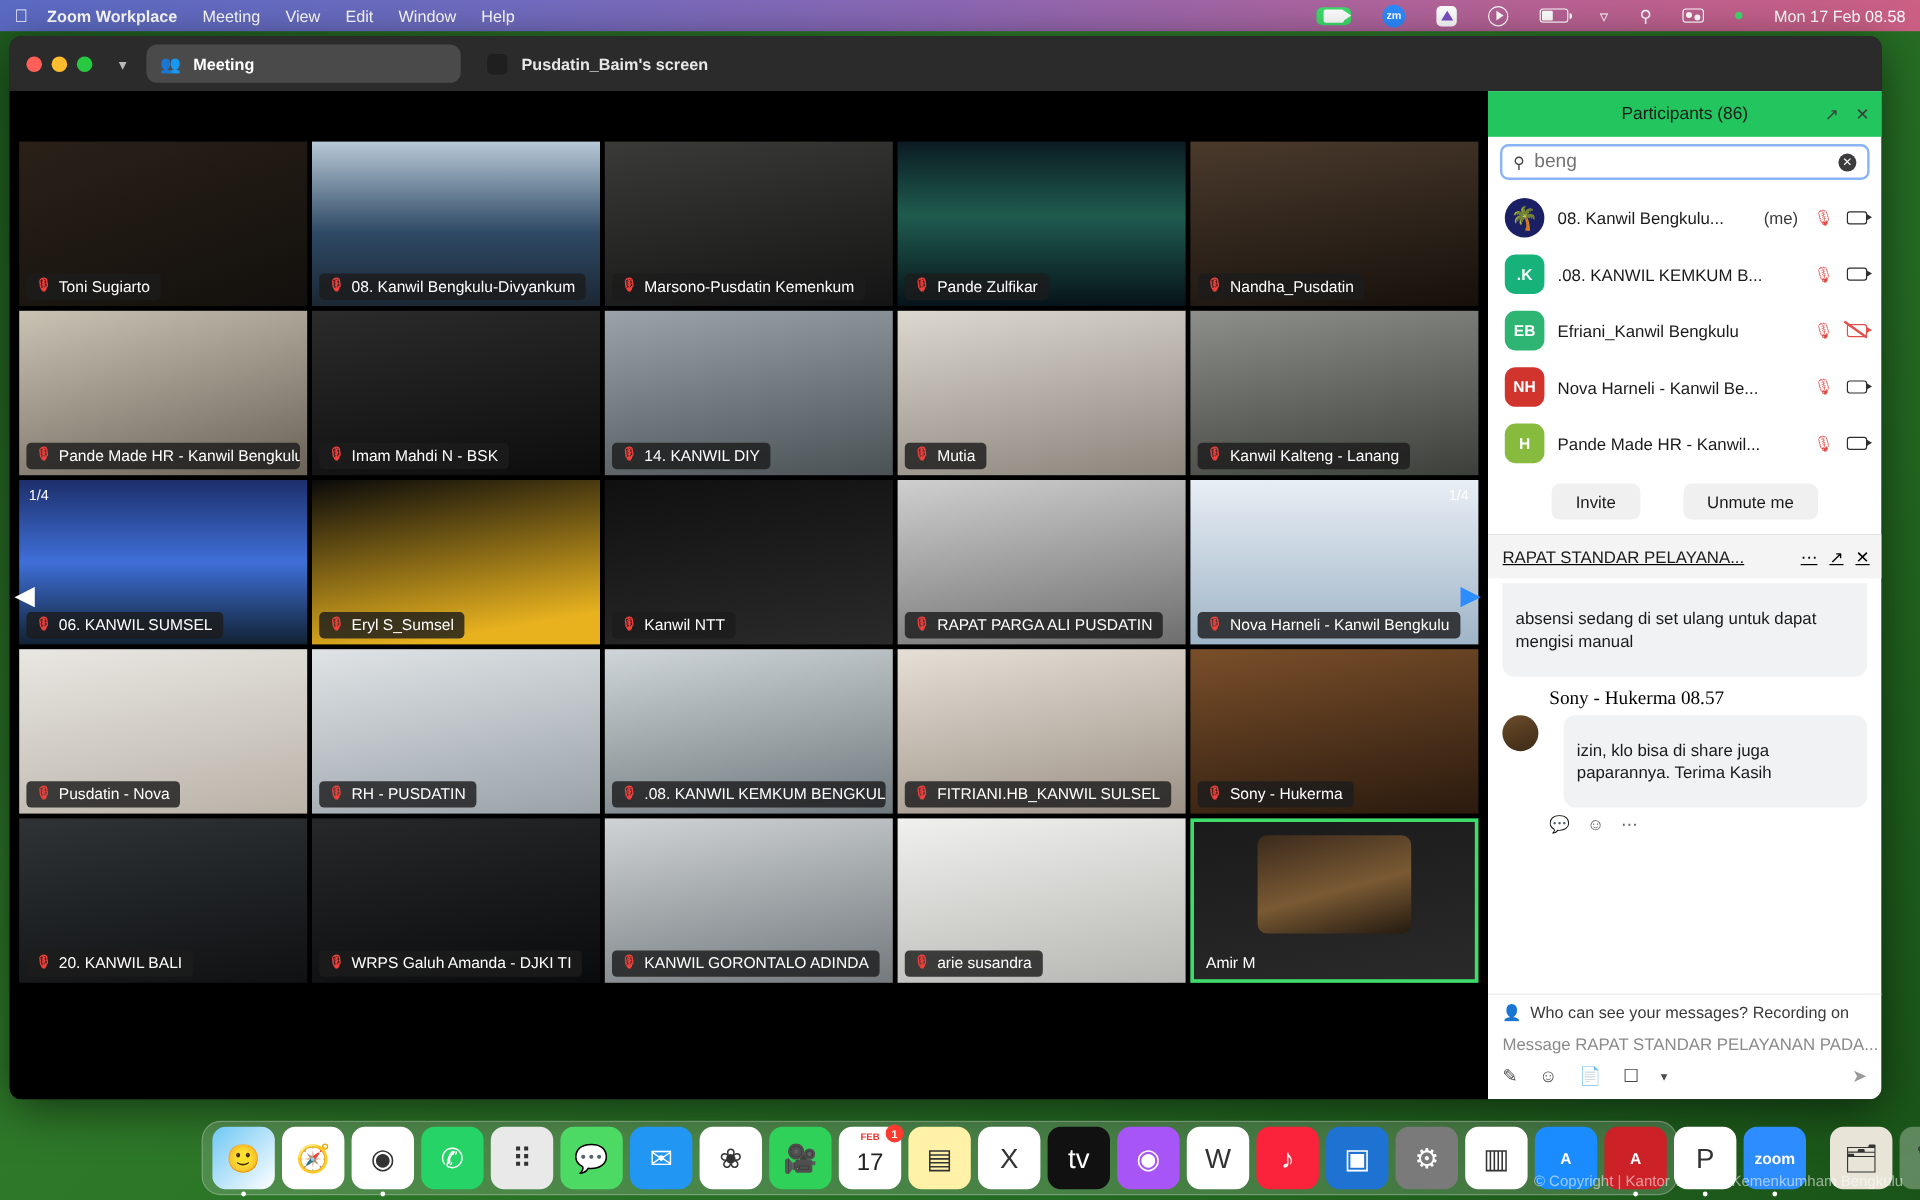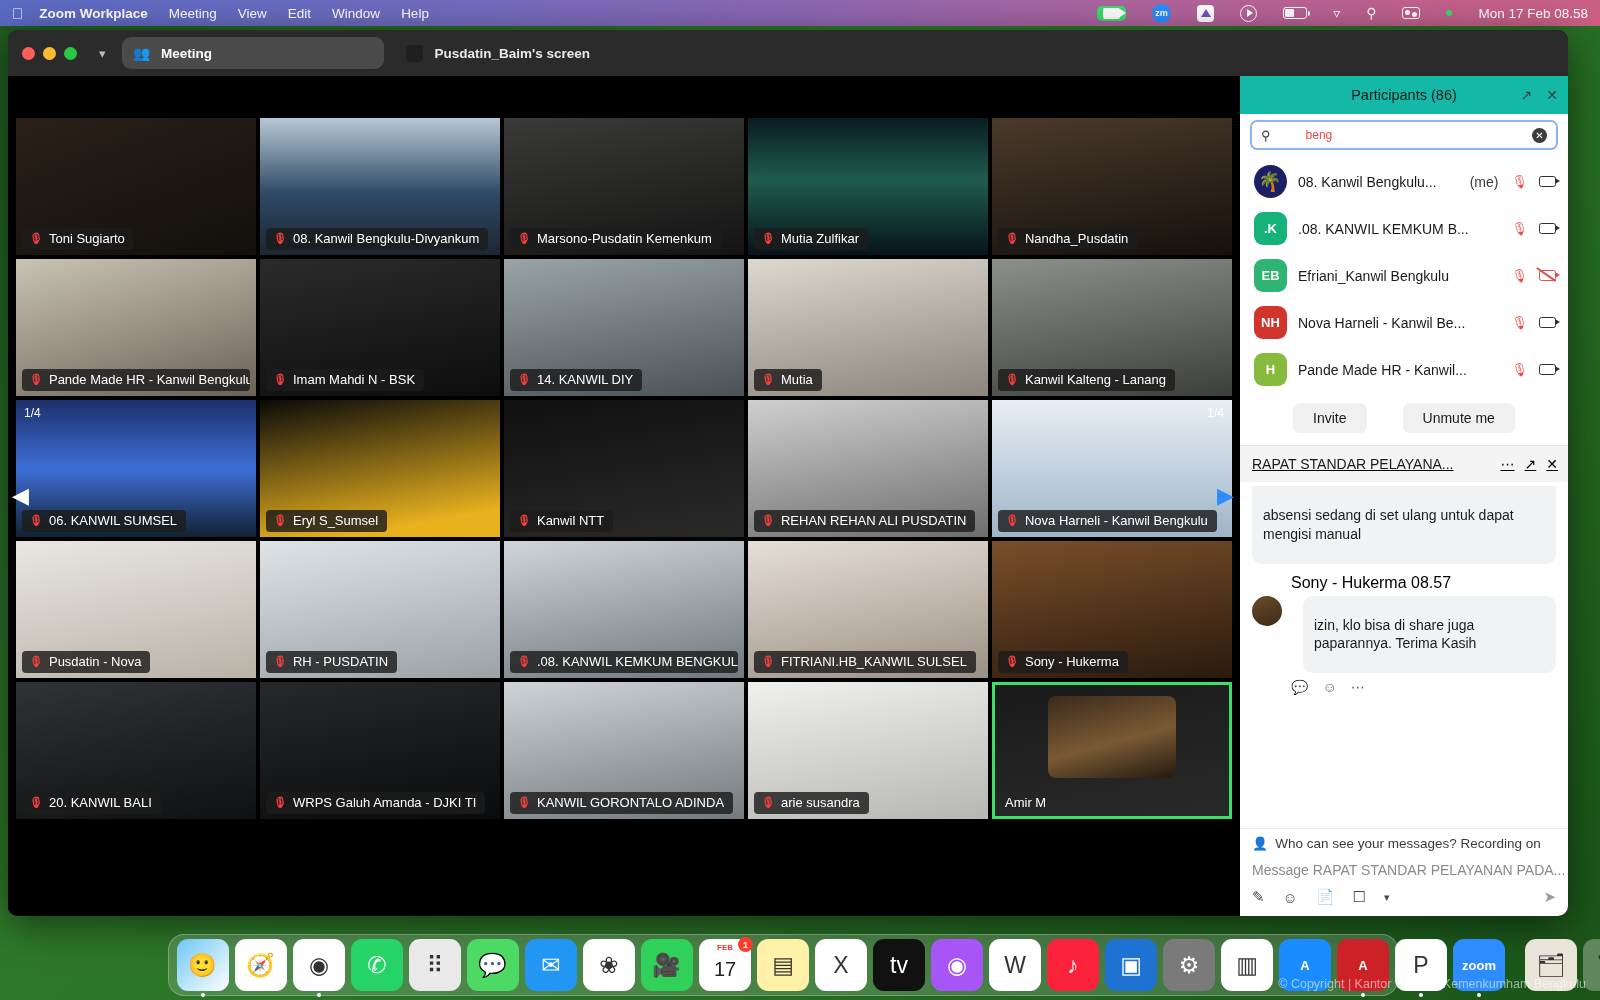--- a/index.html
+++ b/index.html
@@ -89,30 +89,30 @@
   .tile.self{ outline:3px solid #3ddc6b; outline-offset:-3px;}
   .tile .namebar.plain{ background:transparent; }
   .pager{position:absolute;top:50%;transform:translateY(-50%);color:#fff;font-size:22px;}
   .pager.l{left:4px;} .pager.r{right:6px;}
   .pagenum{position:absolute;left:8px;top:6px;color:#fff;font-size:12px;}
   .pagenum.r{left:auto;right:8px;}
 
   
   .rpanel{ width:328px; flex:0 0 328px; background:#fff; display:flex; flex-direction:column; min-height:0;}
   .rp-head{ height:38px; display:flex; align-items:center; justify-content:center; position:relative;
-     font-size:14.5px; color:#1a1a1a; background:#14b8a6;}
+     font-size:14.5px; color:#1a1a1a; background:#22c55e;}
   .rp-head .acts{position:absolute; right:10px; display:flex; gap:14px; color:#3c3c3c;}
   .icobtn{cursor:pointer; font-size:14px; line-height:1;}
   .searchwrap{ padding:6px 10px 8px;}
   .searchbox{
     height:30px; border:2px solid #8ab4f8; border-radius:7px; display:flex; align-items:center;
     padding:0 9px; gap:8px; background:#fff;
   }
   .searchbox .mag{color:#444;font-size:13px;}
-  .searchbox input{border:0;outline:0;flex:1;font-size:12px;font-family:"Liberation Sans",sans-serif;color:#ef4444;background:transparent;margin-left:27px;}
+  .searchbox input{border:0;outline:0;flex:1;font-size:16px;font-family:"Liberation Sans",sans-serif;color:#737373;background:transparent;}
   .clearx{width:15px;height:15px;border-radius:50%;background:#3c3c3c;color:#fff;font-size:10px;
      display:flex;align-items:center;justify-content:center;}
   .plist{ overflow:hidden; }
   .prow{ display:flex; align-items:center; gap:11px; padding:7px 12px 7px 14px;}
   .av{width:33px;height:33px;border-radius:9px;display:flex;align-items:center;justify-content:center;
       color:#fff;font-size:13px;font-weight:bold;flex:0 0 33px;}
   .av.logo{background:#1b1f63;border-radius:50%;position:relative;overflow:hidden;}
   .av.logo .tree{font-size:19px;color:#e9c93a;}
   .pname{flex:1;font-size:14px;color:#1a1a1a;white-space:nowrap;overflow:hidden;}
   .pme{font-size:14px;color:#3a3a3a;margin-right:2px;}
@@ -234,21 +234,21 @@
           </div>
           <div class="tile" style="background: linear-gradient(170deg, rgb(58, 58, 56), rgb(20, 20, 20));">
             <div class="namebar">
               <span class="mutemic" style="font-size: 11px;">🎙</span>
               <span>Marsono-Pusdatin Kemenkum</span>
             </div>
           </div>
           <div class="tile" style="background: linear-gradient(rgb(11, 27, 34) 0%, rgb(31, 92, 78) 45%, rgb(7, 19, 26) 100%);">
             <div class="namebar">
               <span class="mutemic" style="font-size: 11px;">🎙</span>
-              <span>Mutia Zulfikar</span>
+              <span>Pande Zulfikar</span>
             </div>
           </div>
           <div class="tile" style="background: linear-gradient(170deg, rgb(74, 58, 44), rgb(22, 16, 11));">
             <div class="namebar">
               <span class="mutemic" style="font-size: 11px;">🎙</span>
               <span>Nandha_Pusdatin</span>
             </div>
           </div>
           <div class="tile" style="background: linear-gradient(165deg, rgb(201, 195, 180), rgb(107, 98, 87));">
             <div class="namebar">
@@ -295,21 +295,21 @@
           </div>
           <div class="tile" style="background: linear-gradient(170deg, rgb(16, 16, 16), rgb(42, 42, 42));">
             <div class="namebar">
               <span class="mutemic" style="font-size: 11px;">🎙</span>
               <span>Kanwil NTT</span>
             </div>
           </div>
           <div class="tile" style="background: linear-gradient(170deg, rgb(207, 207, 207), rgb(110, 110, 110));">
             <div class="namebar">
               <span class="mutemic" style="font-size: 11px;">🎙</span>
-              <span>REHAN REHAN ALI PUSDATIN</span>
+              <span>RAPAT PARGA ALI PUSDATIN</span>
             </div>
           </div>
           <div class="tile" style="background: linear-gradient(rgb(232, 238, 245), rgb(159, 180, 199));">
             <div class="namebar">
               <span class="mutemic" style="font-size: 11px;">🎙</span>
               <span>Nova Harneli - Kanwil Bengkulu</span>
             </div>
             <div class="pagenum r">1/4</div>
           </div>
           <div class="tile" style="background: linear-gradient(170deg, rgb(233, 231, 227), rgb(185, 178, 167));">
@@ -451,21 +451,21 @@
           <span class="chat-title">RAPAT STANDAR PELAYANA...</span>
           <span class="icobtn">⋯</span>
           <span class="icobtn">↗</span>
           <span class="icobtn">✕</span>
         </div>
 
         <div class="chat-body">
           <div class="bub clip">absensi sedang di set ulang untuk dapat mengisi manual</div>
 
           <div>
-            <div style="padding-left:39px;">
+            <div style="padding-left:39px;font-family:Liberation Serif, serif;">
               <span class="who">Sony - Hukerma</span>
               <span class="tm">08.57</span>
             </div>
             <div class="msg" style="margin-top:4px;">
               <span class="msgav"></span>
               <span class="bub">izin, klo bisa di share juga paparannya. Terima Kasih</span>
             </div>
             <div class="reactrow">
               <span>💬</span>
               <span>☺</span>

